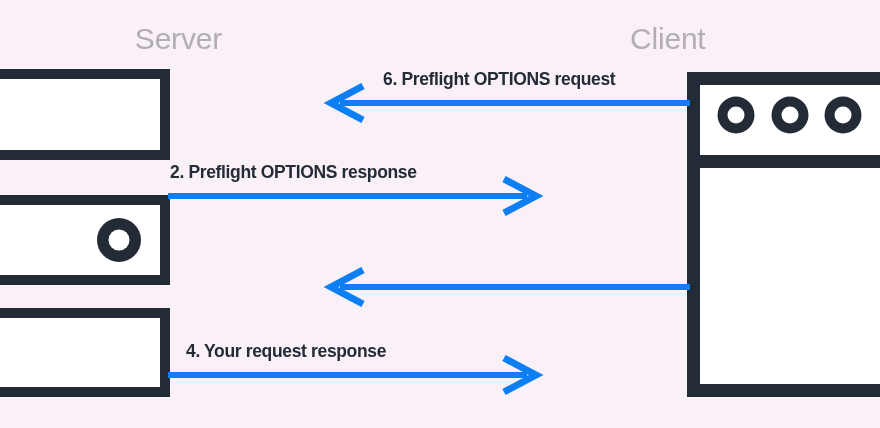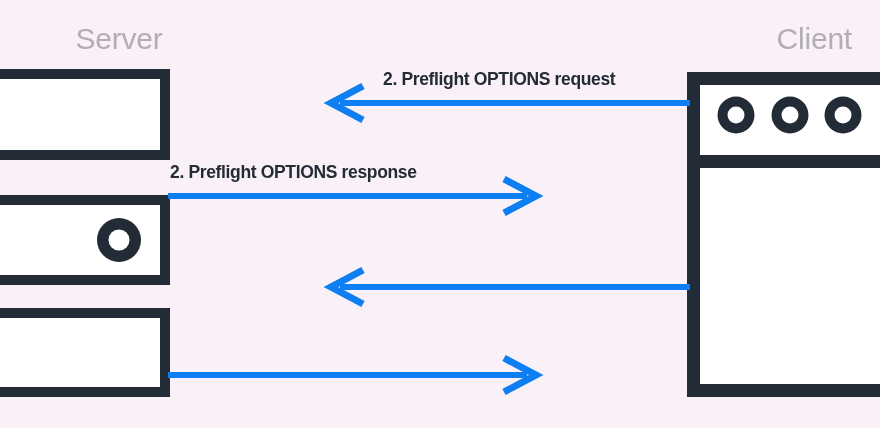--- a/index.html
+++ b/index.html
@@ -27,22 +27,22 @@
   .endpoint-label {
     position: absolute;
     font-family: "Liberation Sans", sans-serif;
     font-weight: 400;
     font-size: 30px;
     color: #b3aeb3;
     letter-spacing: -0.2px;
     white-space: nowrap;
     line-height: 1;
   }
-  #server-label { left: 0px; top: 24px; width: 222px; text-align: center; padding-left: 8px; }
-  #client-label { left: 630px; top: 24px; width: 222px; text-align: right; }
+  #server-label { left: 0px; top: 24px; width: 222px; text-align: right; }
+  #client-label { left: 630px; top: 24px; width: 222px; text-align: left; }
 
   .msg-label {
     position: absolute;
     font-family: "Liberation Sans", sans-serif;
     font-weight: 700;
     font-size: 17.5px;
     color: #232b36;
     letter-spacing: -0.35px;
     white-space: nowrap;
     line-height: 1;
@@ -120,19 +120,20 @@
     <g>
       <line x1="168" y1="375" x2="527" y2="375" stroke="#0d7ff2" stroke-width="6" stroke-linecap="butt"></line>
       <polyline points="504,358 536,375 504,392" fill="none" stroke="#0d7ff2" stroke-width="7" stroke-linecap="butt" stroke-linejoin="miter"></polyline>
     </g>
   </svg>
 
   <div class="endpoint-label" id="server-label">Server</div>
 
   <div class="endpoint-label" id="client-label">Client</div>
 
-  <div class="msg-label" id="msg-1-label">2. Preflight OPTIONS request</div>
+  <div class="msg-label" id="msg-1-label">6. Preflight OPTIONS request</div>
 
   <div class="msg-label" id="msg-2-label">2. Preflight OPTIONS response</div>
 
 
+  <div class="msg-label" id="msg-4-label">4. Your request response</div>
 
 </div>
 
 </body></html>

